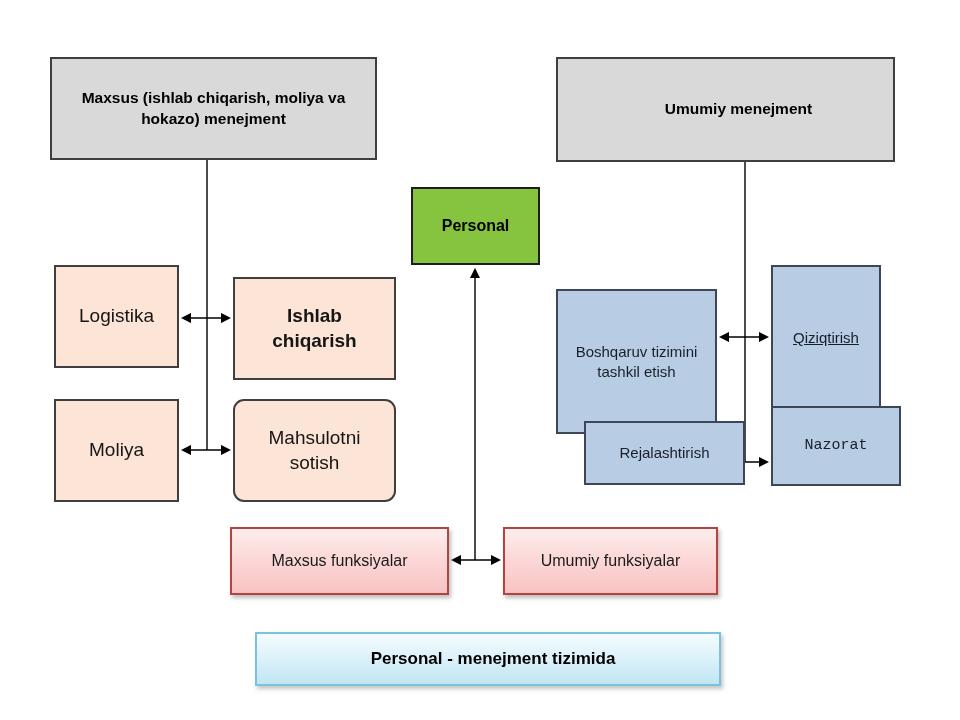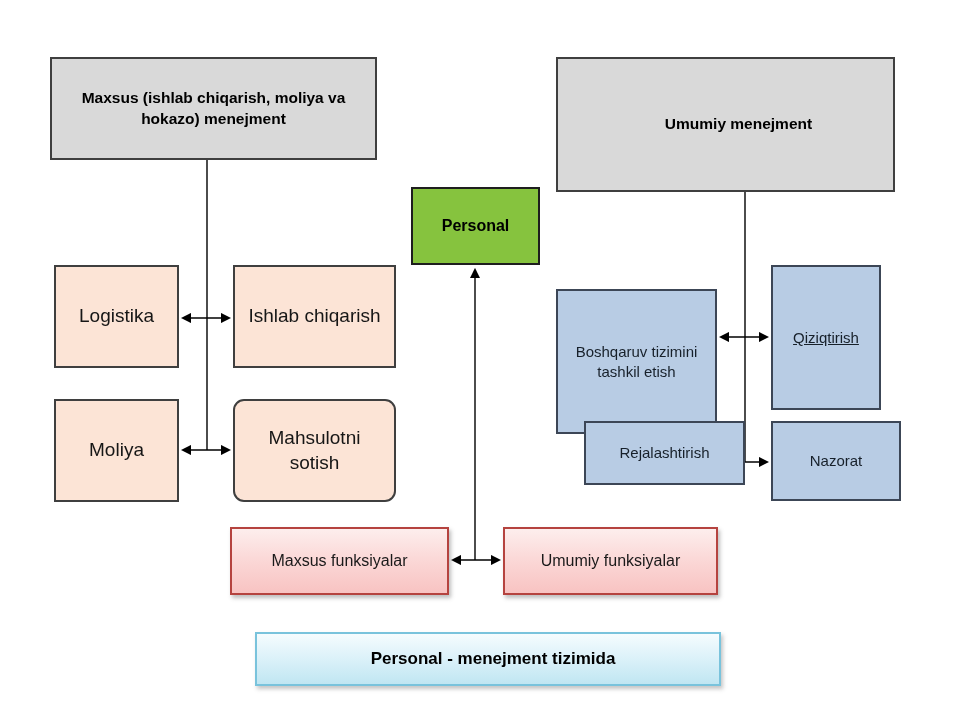--- a/index.html
+++ b/index.html
@@ -58,30 +58,30 @@
     background:linear-gradient(180deg,#f5fcfe 0%,#dbf1f9 50%,#c0e6f2 100%);
     border:2px solid #79c3dc;
     font-weight:bold;
     font-size:17px;
     color:#000000;
     box-shadow:2px 3px 4px rgba(110,110,110,0.4);
     padding-left:20px;
   }
   
   #special-mgmt   {left:50px;  top:57px;  width:327px; height:103px;text-align:center;}
-  #general-mgmt   {left:556px; top:57px;  width:339px; height:135px;padding-left:36px;}
+  #general-mgmt   {left:556px; top:57px;  width:339px; height:105px;padding-left:36px;}
   #personal       {left:411px; top:187px; width:129px; height:78px;}
   #logistics      {left:54px;  top:265px; width:125px; height:103px;}
-  #production     {left:233px; top:265px; width:163px; height:103px;}
+  #production     {left:233px; top:277px; width:163px; height:103px;font-weight:bold;}
   #finance        {left:54px;  top:399px; width:125px; height:103px;}
   #product-sales  {left:233px; top:399px; width:163px; height:103px;border-radius:11px;}
   #mgmt-system    {left:556px; top:265px; width:161px; height:145px;margin-top:24px;}
   #motivation     {left:771px; top:265px; width:110px; height:145px;text-decoration:underline;}
   #planning       {left:584px; top:421px; width:161px; height:64px;}
-  #control        {left:771px; top:421px; width:130px; height:80px;}
+  #control        {left:771px; top:406px; width:130px; height:80px;font-family:Liberation Mono, monospace;}
   #special-func   {left:230px; top:527px; width:219px; height:68px;}
   #general-func   {left:503px; top:527px; width:215px; height:68px;}
   #caption        {left:255px; top:632px; width:466px; height:54px;}
 </style>
 </head>
 <body>
 
 <div id="canvas">
 
   <svg id="wires" width="960" height="720" viewBox="0 0 960 720">

